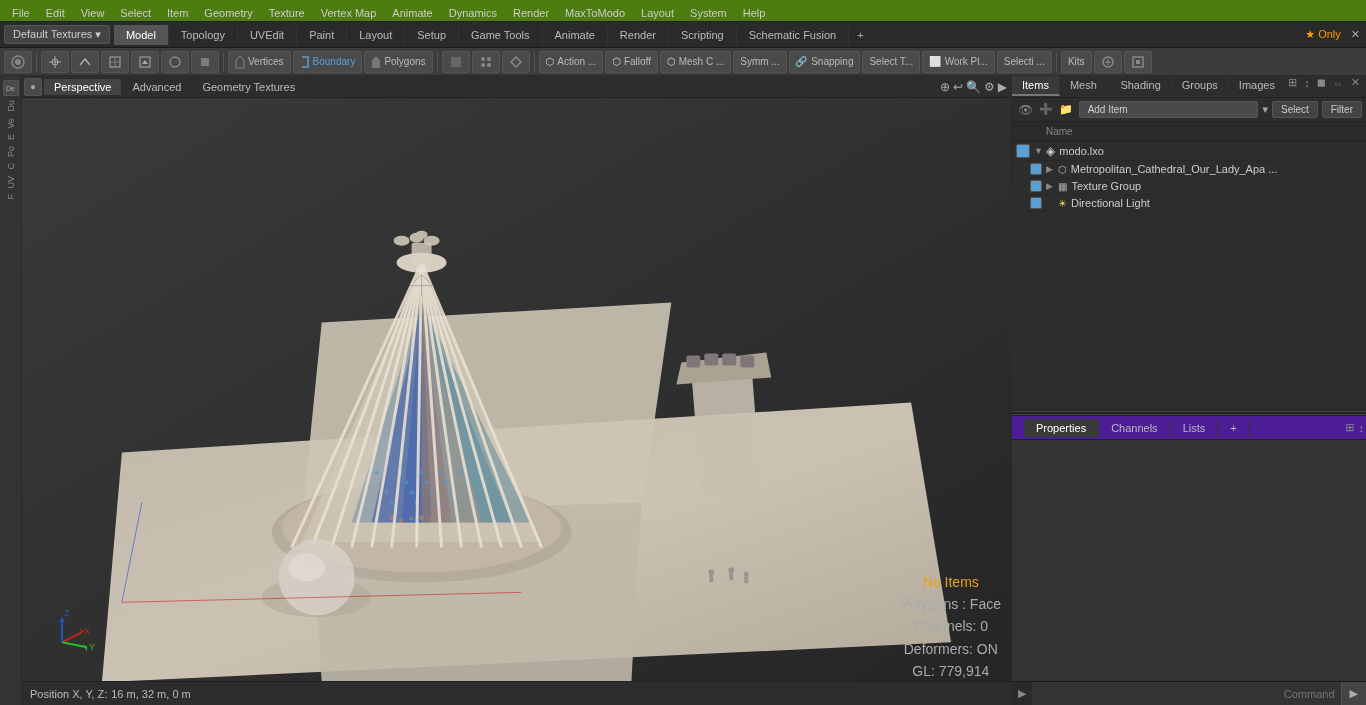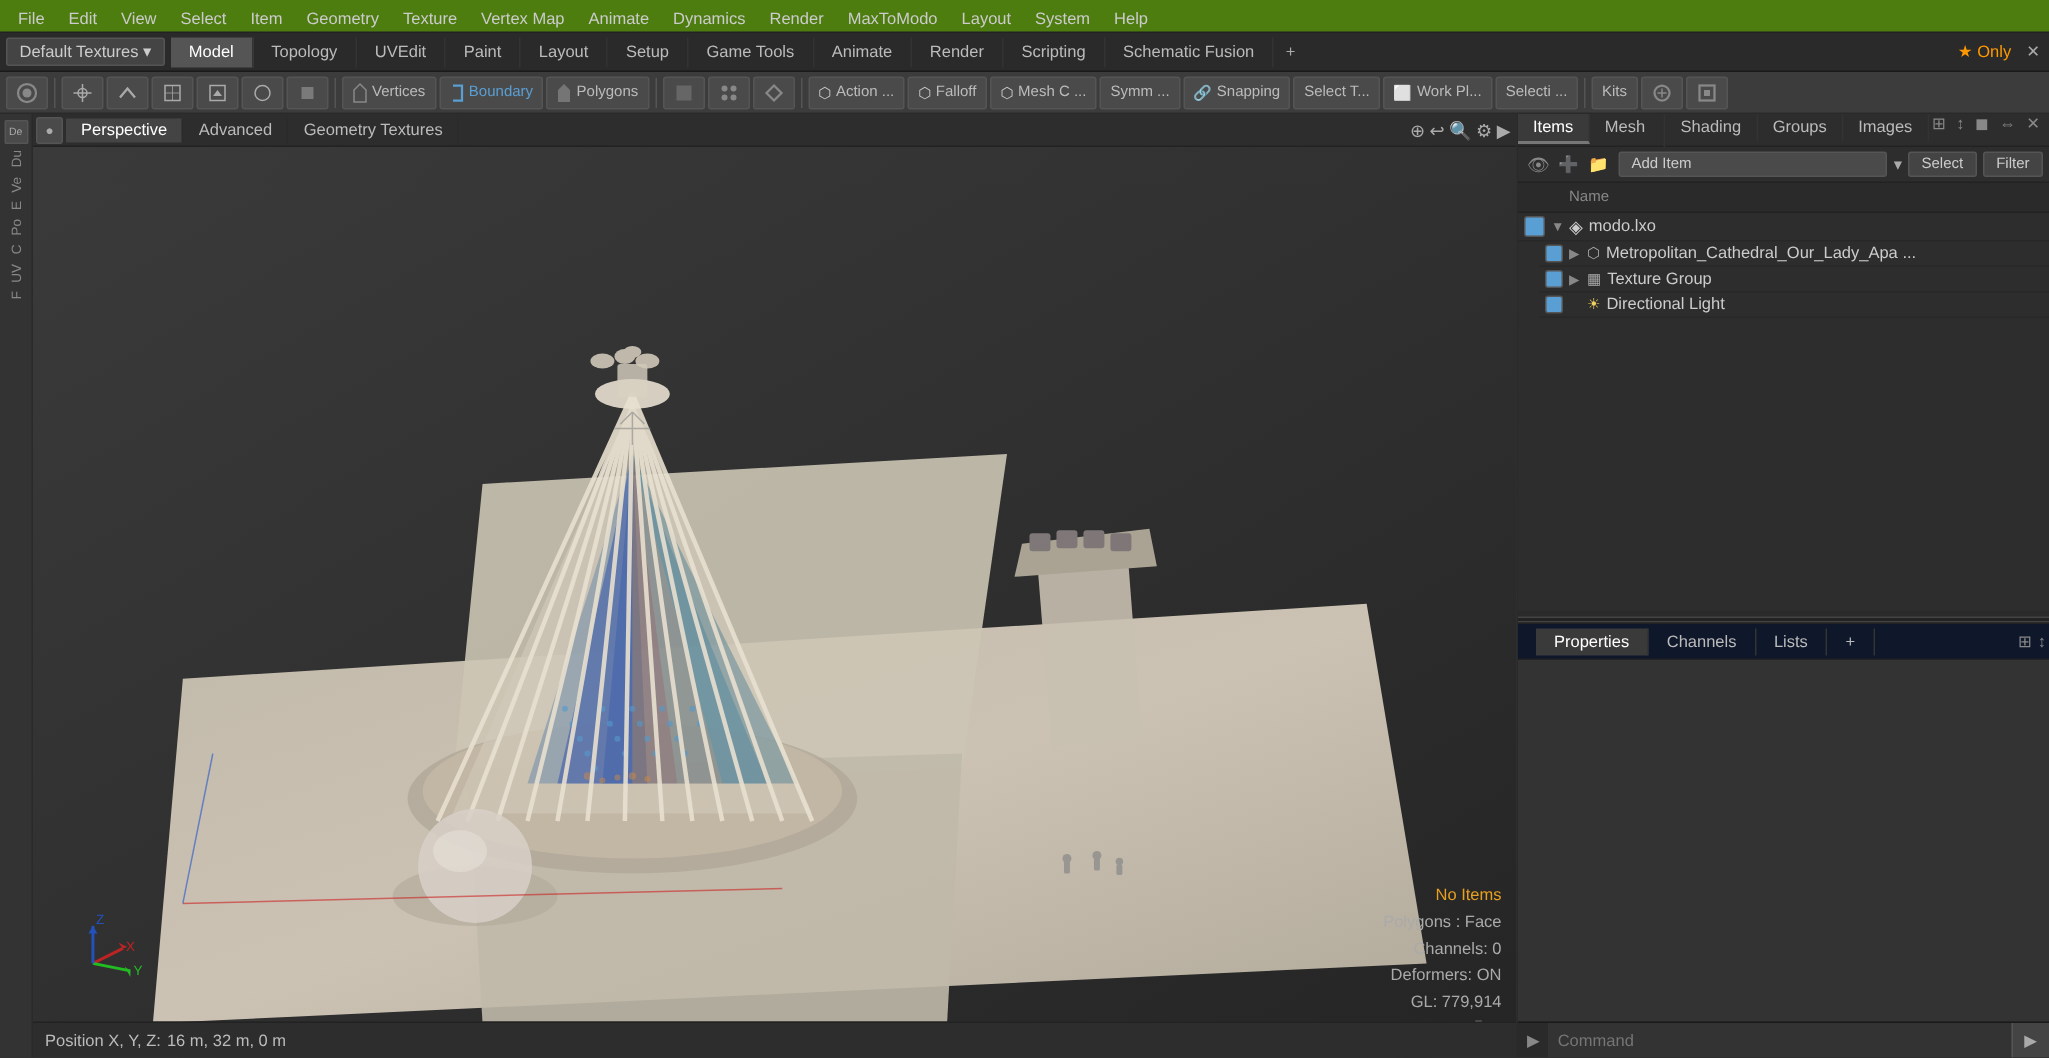--- a/index.html
+++ b/index.html
@@ -40,21 +40,21 @@
     .sidebar-label { writing-mode: vertical-rl; font-size: 9px; color: #888; transform: rotate(180deg); margin: 2px 0; }
 
     
     #viewport { flex: 1; background: #2d2d2d; position: relative; overflow: hidden; }
     #viewport-canvas { width: 100%; height: 100%; background: linear-gradient(135deg, #3a3a3a 0%, #2a2a2a 100%); position: relative; overflow: hidden; }
 
     
     #status-bar { position: absolute; bottom: 0; left: 0; right: 0; height: 24px; background: #2d2d2d; border-top: 1px solid #222; display: flex; align-items: center; padding: 0 8px; font-size: 11px; color: #bbb; }
 
     
-    #info-overlay { position: absolute; bottom: 32px; right: 10px; text-align: right; font-size: 11px; line-height: 1.6; color: #aaa; }
+    #info-overlay { position: absolute; bottom: 22px; right: 10px; text-align: center; font-size: 14px; line-height: 1.6; color: #aaa; }
     .info-highlight { color: #e8a020; }
 
     
     #right-panel { width: 355px; background: #333; border-left: 1px solid #2a2a2a; display: flex; flex-direction: column; }
 
     
     .panel-tabs { display: flex; align-items: flex-start; height: 22px; background: #2d2d2d; border-bottom: 1px solid #222; }
     .panel-tab { padding: 3px 10px; font-size: 11px; color: #bbb; cursor: pointer; border-right: 1px solid #333; }
     .panel-tab.active { background: #3a3a3a; color: #fff; border-bottom: 2px solid #777; }
     .panel-tab-icons { margin-left: auto; display: flex; align-items: center; gap: 3px; padding-right: 4px; }
@@ -66,29 +66,29 @@
     .col-header { font-size: 10px; color: #888; flex: 1; }
     .items-list { flex: 1; overflow-y: auto; background: #2d2d2d; }
     .item-row { display: flex; align-items: center; padding: 2px 4px; border-bottom: 1px solid #282828; cursor: pointer; }
     .item-vis { width: 14px; height: 14px; border: 1px solid #555; border-radius: 2px; background: #5a9fd4; margin-right: 4px; cursor: pointer; }
     .item-expand { width: 10px; margin-right: 2px; color: #888; font-size: 9px; }
     .item-name { font-size: 11px; color: #ccc; flex: 1; white-space: nowrap; overflow: hidden; text-overflow: ellipsis; }
     .item-indent1 { margin-left: 14px; }
 
     
     #props-panel { flex: 1; background: #333; border-top: 1px solid #222; }
-    .props-tabs { display: flex; align-items: center; height: 24px; background: #0f172a; border-bottom: 1px solid #222; padding-left: 12px; }
+    .props-tabs { display: flex; align-items: center; height: 24px; background: #4c1d95; border-bottom: 1px solid #222; padding-left: 12px; }
     .prop-tab { padding: 3px 12px; font-size: 11px; color: #bbb; cursor: pointer; border-right: 1px solid #333; }
     .prop-tab.active { background: #3a3a3a; color: #fff; }
     .prop-content { padding: 8px; }
 
     
     #command-bar { height: 24px; background: #2a2a2a; border-top: 1px solid #1a1a1a; display: flex; align-items: center; }
     .cmd-toggle { padding: 0 6px; color: #888; cursor: pointer; }
-    .cmd-input { flex: 1; background: #333; border: none; color: #ccc; font-size: 11px; padding: 2px 6px; height: 100%; outline: none; }
+    .cmd-input { flex: 1; background: #333; border: none; color: #ccc; font-size: 11px; padding: 2px 6px; height: 100%; outline: none; text-align: right; }
     .cmd-run { padding: 0 8px; background: #444; border-left: 1px solid #555; color: #aaa; cursor: pointer; height: 100%; display: flex; align-items: center; }
 
     
     .scene-svg { position: absolute; top: 0; left: 0; width: 100%; height: 100%; pointer-events: none; }
 
     
     ::-webkit-scrollbar { width: 6px; }
     ::-webkit-scrollbar-track { background: #2a2a2a; }
     ::-webkit-scrollbar-thumb { background: #555; border-radius: 3px; }
   </style>

